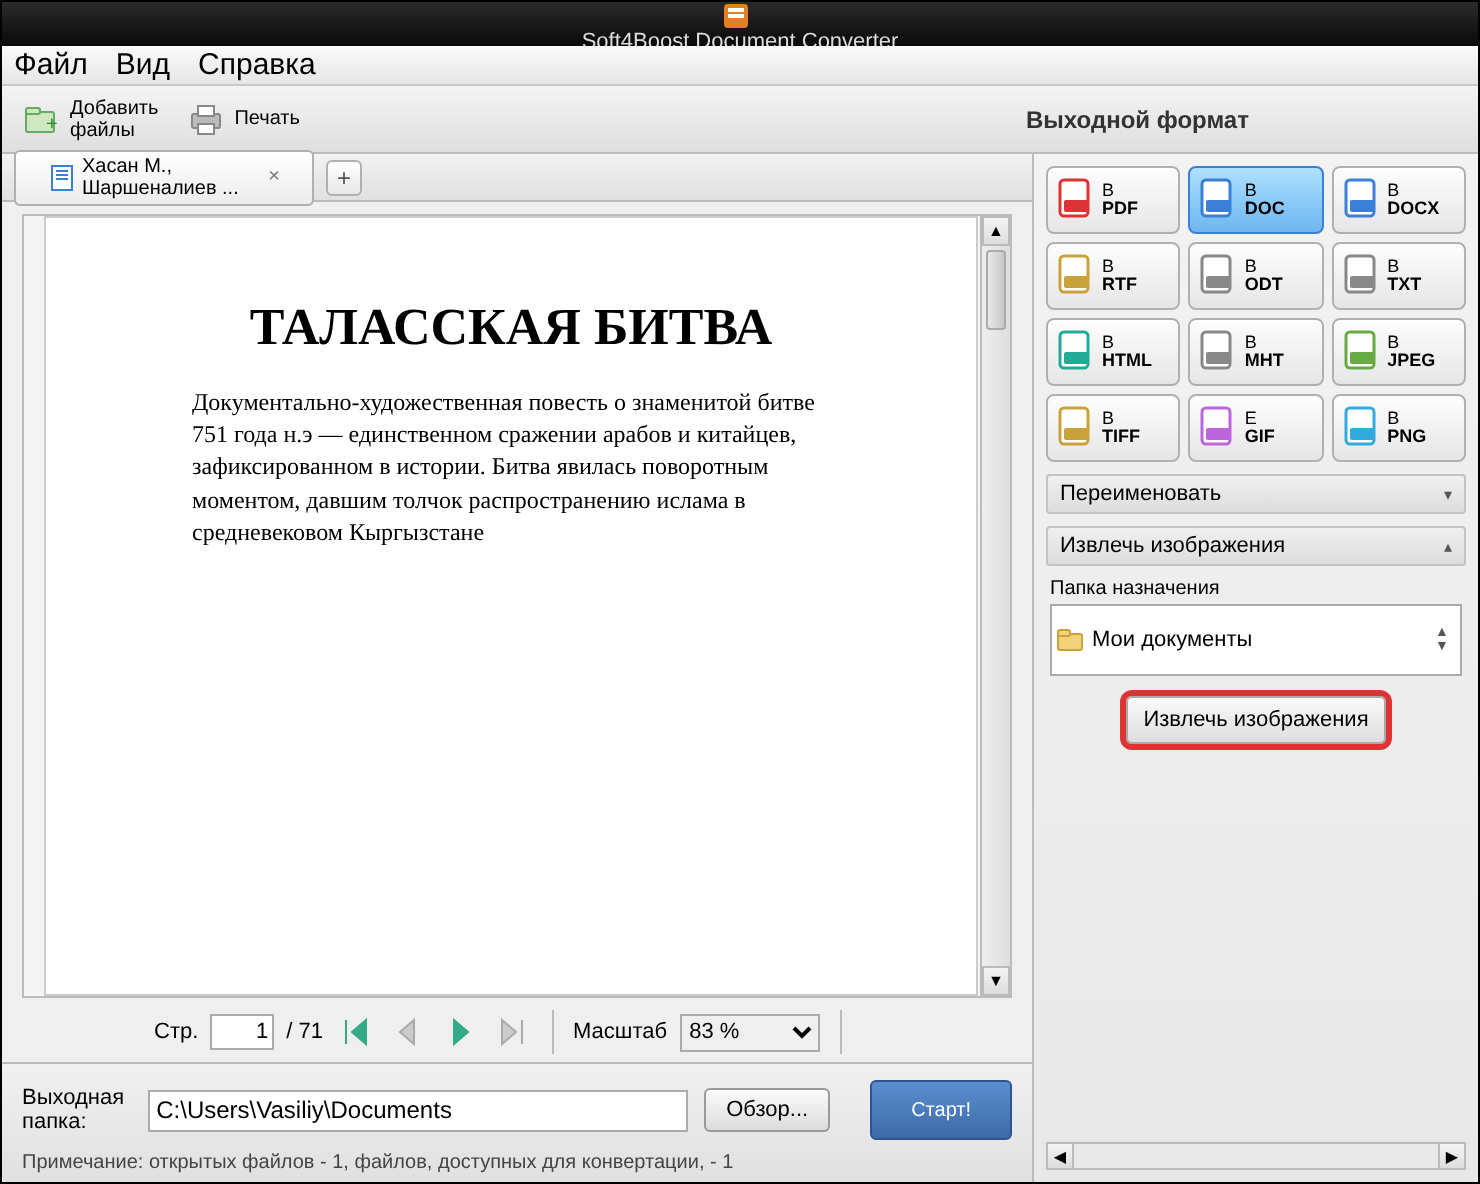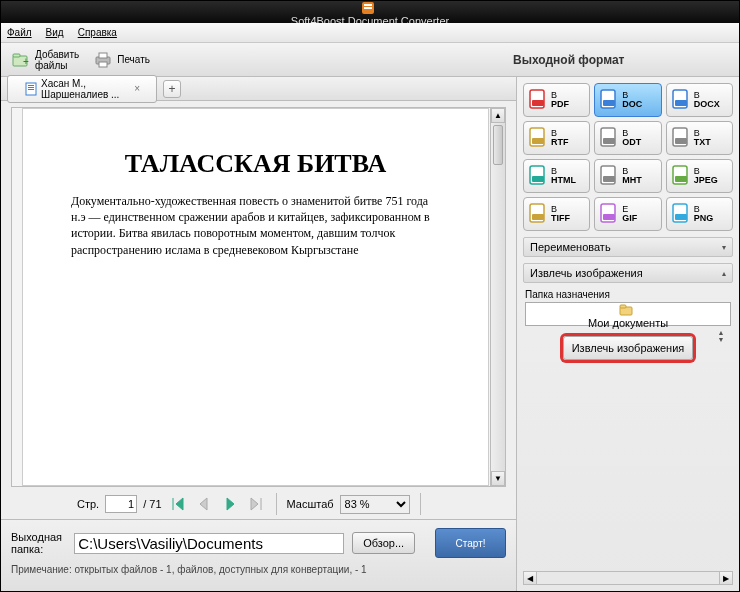--- a/index.html
+++ b/index.html
@@ -3,62 +3,62 @@
 <meta charset="utf-8">
 <style>
 * { box-sizing: border-box; margin: 0; padding: 0; font-family: Tahoma, Arial, sans-serif; }
 body { background: #000; width: 740px; height: 592px; overflow: hidden; }
 .window { border: 1px solid #000; width: 740px; height: 592px; background: #e8e8e8; display: flex; flex-direction: column; }
 .titlebar { height: 22px; background: linear-gradient(to bottom,#2a2a2a,#0a0a0a); display: flex; align-items: center; padding: 0 4px; color: #ddd; font-size: 11px; flex-direction: column; }
 .titlebar .icon { width: 14px; height: 14px; margin-right: 5px; display:inline-flex;align-items:center;justify-content:center;}
 .titlebar .icon svg{width:14px;height:14px;}
 .winbtns { margin-left: auto; display: flex; gap: 2px; }
 .winbtn { width: 18px; height: 14px; display:inline-flex;align-items:center;justify-content:center;color:#ccc;font-size:11px;}
-.menubar { height: 20px; background: linear-gradient(to bottom,#fafafa,#e6e6e6); display: flex; align-items: center; font-size: 10px; padding-left: 6px; border-bottom: 1px solid #c8c8c8; text-decoration: underline;}
+.menubar { height: 20px; background: linear-gradient(to bottom,#fafafa,#e6e6e6); display: flex; align-items: center; font-size: 15px; padding-left: 6px; border-bottom: 1px solid #c8c8c8;}
 .menubar span { margin-right: 14px; }
 .toolbar { height: 34px; background: linear-gradient(to bottom,#f4f4f4,#dedede); display: flex; align-items: center; padding: 2px 10px; border-bottom: 1px solid #bcbcbc; }
 .tbtn { display: flex; align-items: center; font-size: 10px; line-height: 1.1; margin-right: 14px; }
 .tbtn .ic { width: 20px; height: 20px; display:inline-flex;align-items:center;justify-content:center; margin-right: 4px; }
 .rightheader { margin-left: auto; font-size: 12px; font-weight: bold; color: #333; width:216px;}
 .bodyrow { flex: 1; display: flex; min-height: 0; }
 .leftpane { flex: 1; display: flex; flex-direction: column; background: #efefef; border-right: 1px solid #bbb; min-width:0;}
 .tabrow { height: 24px; display: flex; align-items: center; padding: 2px 6px; background: linear-gradient(to bottom,#f2f2f2,#e0e0e0); border-bottom: 1px solid #bbb; }
 .tab { background: linear-gradient(to bottom,#fff,#ececec); border: 1px solid #b0b0b0; border-radius: 3px; padding: 2px 16px; font-size: 10px; display: flex; align-items: center; max-width: 150px; }
 .tab .ic{width:14px;height:14px;margin-right:3px;display:inline-flex;}
 .tab .x { margin-left: 4px; color:#777; font-size:10px;}
 .addtab { margin-left: 6px; width: 18px; height: 18px; border: 1px solid #b0b0b0; border-radius: 3px; background: linear-gradient(to bottom,#fff,#e8e8e8); font-size: 12px; display: flex; align-items: center; justify-content: center; color:#555;}
 .docarea { flex: 1; position: relative; background: #f4f4f4; border: 1px solid #bbb; margin: 6px 10px 2px 10px; overflow:hidden;}
-.page { position: absolute; left: 10px; top: 0; right: 16px; bottom: 0; background: #fff; border: 1px solid #ccc; padding: 40px 48px; }
+.page { position: absolute; left: 10px; top: 0; right: 16px; bottom: 0; background: #fff; border: 1px solid #ccc; padding: 40px 73px; }
 .page h1 { font-family: "Times New Roman", serif; font-weight: bold; font-size: 26px; text-align: center; margin-bottom: 14px; }
 .page p { font-family: "Times New Roman", serif; font-size: 12px; line-height: 1.35; }
 .vscroll{position:absolute;right:0;top:0;bottom:0;width:15px;background:linear-gradient(to right,#eee,#ddd);border-left:1px solid #bbb;}
 .vscroll .arrow{height:15px;display:flex;align-items:center;justify-content:center;font-size:8px;background:linear-gradient(to bottom,#f4f4f4,#ddd);border:1px solid #bbb;}
 .vscroll .thumb{margin:2px;height:40px;background:linear-gradient(to right,#e8e8e8,#c8c8c8);border:1px solid #aaa;border-radius:2px;}
 .navrow { height: 30px; display: flex; align-items: center; padding: 0 16px; font-size: 11px; gap: 6px; }
 .navinput { width: 32px; height: 18px; font-size: 11px; text-align: right; border: 1px solid #aaa; padding: 0 2px;}
 .navbtn { width: 20px; height: 18px; display:inline-flex;align-items:center;justify-content:center; }
 .navbtn svg{width:16px;height:16px;}
 .zoomsel { height: 19px; font-size:11px; border:1px solid #aaa; width:70px;}
 .sep{height:22px;width:1px;background:#bbb;margin:0 4px;}
-.footer { border-top: 1px solid #bbb; background: linear-gradient(to bottom,#f0f0f0,#e0e0e0); padding: 8px 10px 16px 10px; }
+.footer { border-top: 1px solid #bbb; background: linear-gradient(to bottom,#f0f0f0,#e0e0e0); padding: 8px 10px 4px 10px; }
 .frow { display: flex; align-items: center; gap: 8px; font-size: 11px; }
-.outinput { flex: 0 0 270px; height: 21px; font-size: 15px; border: 1px solid #aaa; padding: 0 3px; background:#fff;}
+.outinput { flex: 0 0 270px; height: 21px; font-size: 12px; border: 1px solid #aaa; padding: 0 3px; background:#fff;}
 .btn { height: 22px; padding: 0 10px; font-size: 11px; border: 1px solid #999; border-radius: 3px; background: linear-gradient(to bottom,#fafafa,#dcdcdc); }
 .startbtn { margin-left: 12px; width: 110px; height: 30px; background: linear-gradient(to bottom,#5b8ecf,#3c6aa8); color: #fff; font-weight: normal; font-size: 10px; border: 1px solid #2c5690; border-radius: 3px;}
 .note { font-size: 10px; color: #444; margin-top: 6px; }
 .rightpane { width: 222px; background: linear-gradient(to bottom,#f2f2f2,#e8e8e8); display: flex; flex-direction: column; padding: 6px; }
 .fmtgrid { display: grid; grid-template-columns: repeat(3, 1fr); gap: 4px; }
 .fmtbtn { height: 34px; display: flex; align-items: center; border: 1px solid #b0b0b0; border-radius: 4px; background: linear-gradient(to bottom,#fdfdfd,#e6e6e6); font-size: 9px; padding: 0 2px 0 2px; }
 .fmtbtn.sel { border-color: #3a7fd8; background: linear-gradient(to bottom,#aee0ff,#6db6ef); }
 .fmtbtn .fic { width: 24px; height: 24px; margin-right: 1px; display:inline-flex;align-items:center;justify-content:center;}
 .fmtbtn .ftx { line-height: 1.0; }
 .panelhdr { margin-top: 6px; font-size: 11px; background: linear-gradient(to bottom,#f0f0f0,#dcdcdc); border: 1px solid #c2c2c2; border-radius: 2px; padding: 3px 6px; display:flex;align-items:center;}
 .panelhdr .tri{margin-left:auto;font-size:8px;color:#555;}
 .panelbody { padding: 6px 2px; font-size: 10px; }
-.destsel { margin-top: 2px; display: flex; align-items: center; background: #fff; border: 1px solid #aaa; height: 24px; font-size: 11px; padding: 0 2px; flex-direction: column; }
+.destsel { margin-top: 2px; display: flex; align-items: center; background: #fff; border: 1px solid #aaa; height: 36px; font-size: 11px; padding: 0 2px; }
 .destsel .ic{width:14px;height:14px;margin-right:4px;display:inline-flex;}
 .destsel .up{margin-left:auto;width:14px;display:flex;flex-direction:column;color:#555;font-size:7px;line-height:7px;text-align:center;}
 .extractbtn { margin: 10px auto 0 auto; display: block; width: 130px; height: 24px; background: linear-gradient(to bottom,#fafafa,#dedede); border: 1px solid #aaa; border-radius: 3px; font-size: 11px; box-shadow: 0 0 0 3px #d33; }
 .sbar{margin-top:auto;display:flex;justify-content:flex-end;}
 .sbar .ar{height:14px;width:14px;border:1px solid #bbb;background:linear-gradient(to bottom,#f4f4f4,#ddd);display:inline-flex;align-items:center;justify-content:center;font-size:8px;}
 .sbar .tr{flex:1;border-top:1px solid #bbb;border-bottom:1px solid #bbb;background:#e8e8e8;}
 </style>
 </head>
 <body>
 

